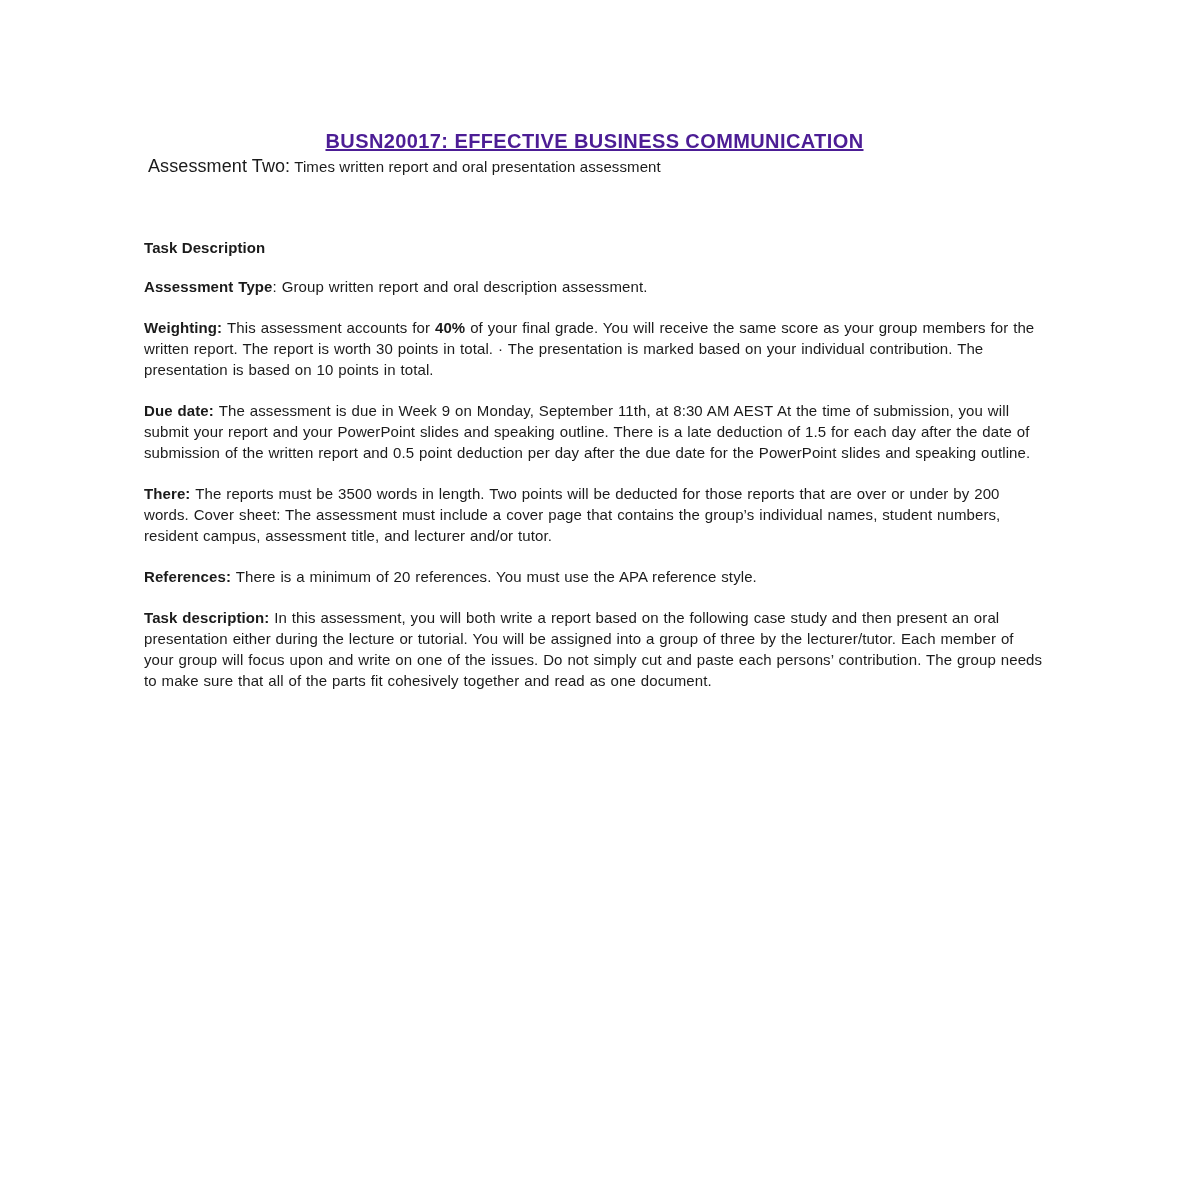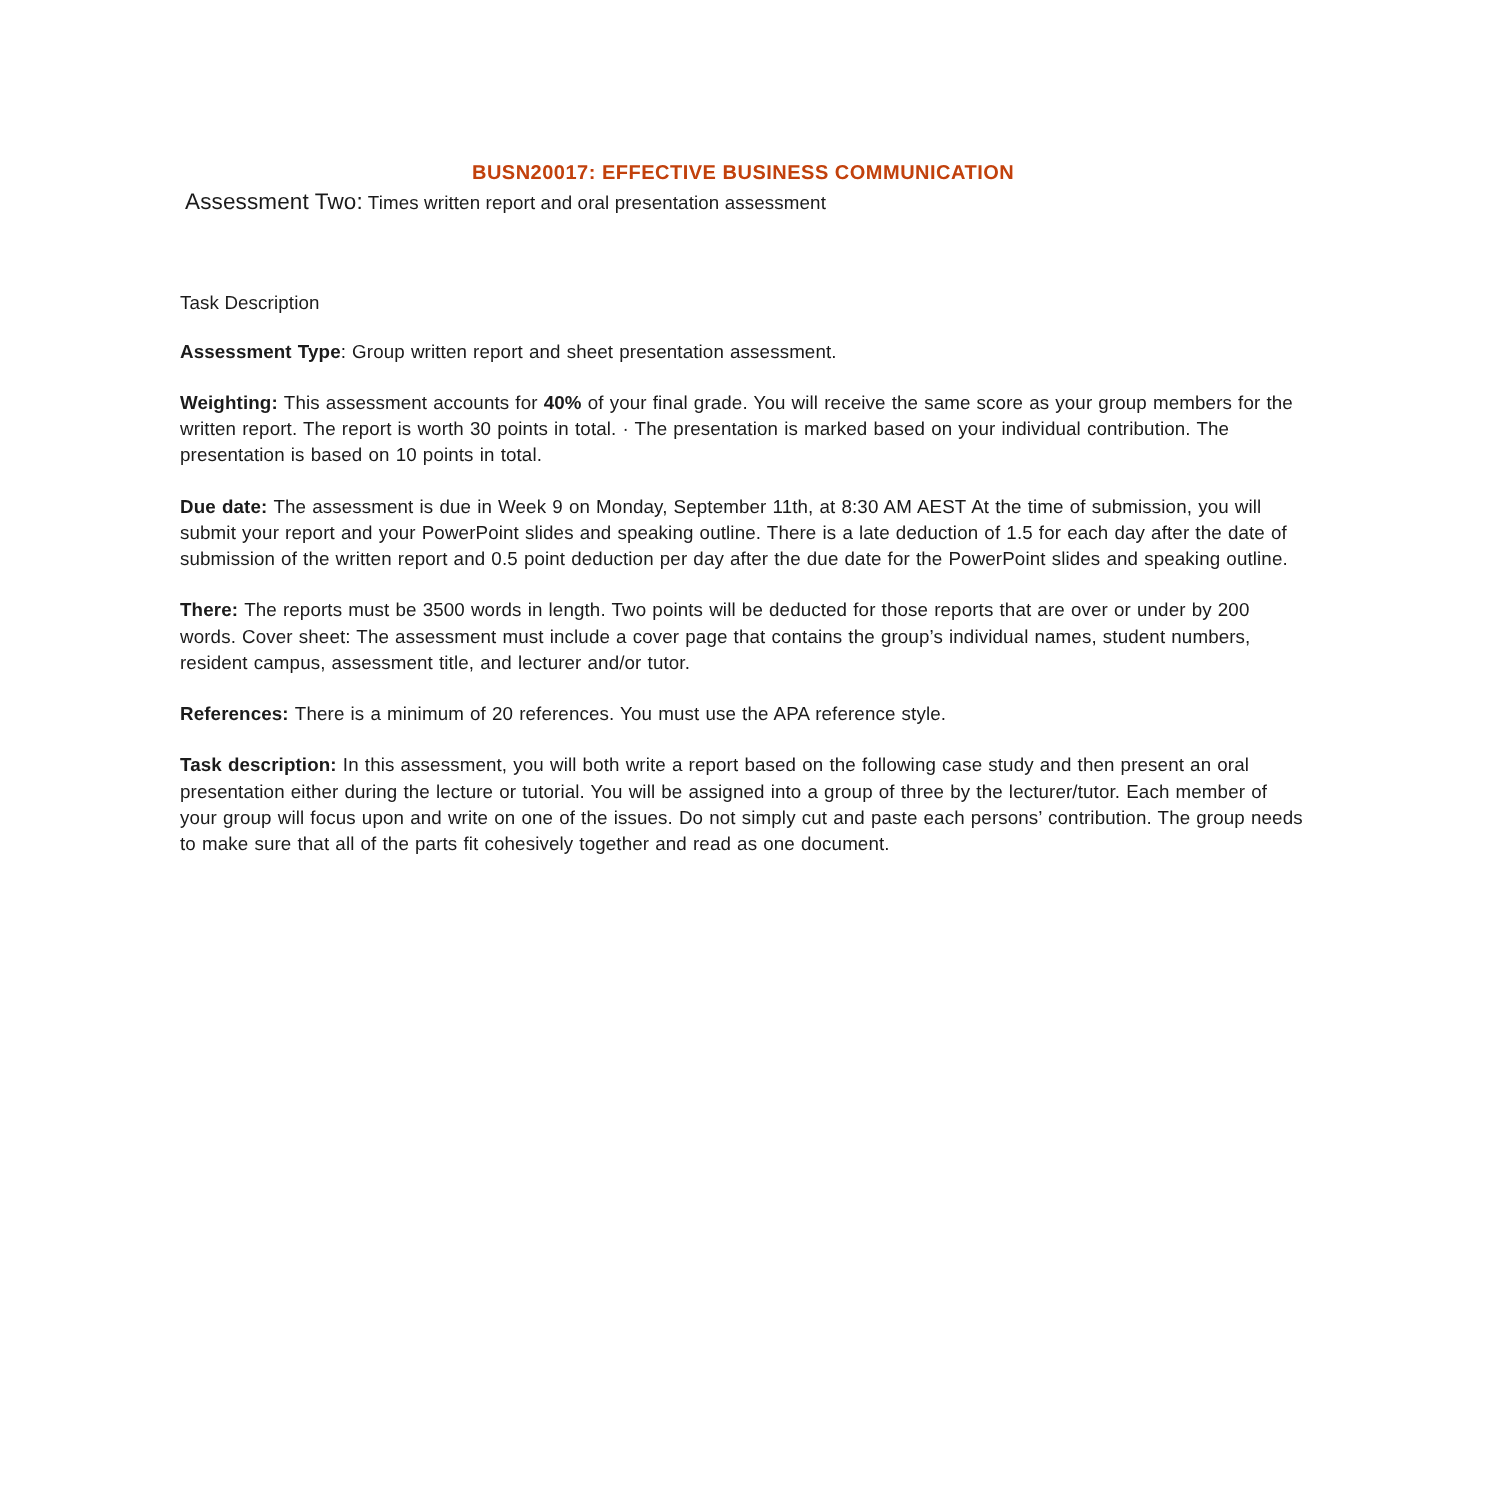--- a/index.html
+++ b/index.html
@@ -16,39 +16,40 @@
     color: #1b1b1b;
     -webkit-font-smoothing: antialiased;
   }
   .page {
     position: absolute;
     left: 144px;
     top: 130px;
     width: 901px;
   }
   .title {
-    font-size: 16px;
+    font-size: 20px;
     font-weight: 600;
     letter-spacing: 0.4px;
     text-align: center;
     margin: 0 0 3px 0;
-    color: #c2410c;
+    color: #4c1d95;
+    text-decoration: underline;
   }
   .subtitle {
     margin: 0;
     font-size: 15px;
     letter-spacing: 0.1px;
     padding-left: 4px;
   }
   .subtitle-label {
     font-size: 18px;
   }
   .section-heading {
     font-size: 15px;
-    font-weight: 400;
+    font-weight: 700;
     margin: 62px 0 0 0;
     letter-spacing: 0.1px;
   }
   #paragraphs .para {
     font-size: 15px;
     line-height: 21px;
     letter-spacing: 0.1px;
     word-spacing: 0.6px;
     margin: 20px 0 0 0;
     text-align: left;
@@ -59,20 +60,20 @@
 <body>
 
 <div class="page">
   <h1 class="title">BUSN20017: EFFECTIVE BUSINESS COMMUNICATION</h1>
 
   <p class="subtitle"><span class="subtitle-label">Assessment Two:</span><span> Times written report and oral presentation assessment</span></p>
 
   <h2 class="section-heading">Task Description</h2>
 
   <div id="paragraphs">
-      <p class="para"><span class="bold">Assessment Type</span><span>: Group written report and sheet presentation assessment.</span></p>
+      <p class="para"><span class="bold">Assessment Type</span><span>: Group written report and oral description assessment.</span></p>
       <p class="para"><span class="bold">Weighting: </span><span>This assessment accounts for </span><span class="bold">40%</span><span> of your final grade. You will receive the same score as your group members for the written report. The report is worth 30 points in total. · The presentation is marked based on your individual contribution. The presentation is based on 10 points in total.</span></p>
       <p class="para"><span class="bold">Due date: </span><span>The assessment is due in Week 9 on Monday, September 11th, at 8:30 AM AEST At the time of submission, you will submit your report and your PowerPoint slides and speaking outline. There is a late deduction of 1.5 for each day after the date of submission of the written report and 0.5 point deduction per day after the due date for the PowerPoint slides and speaking outline.</span></p>
       <p class="para"><span class="bold">There: </span><span>The reports must be 3500 words in length. Two points will be deducted for those reports that are over or under by 200 words. Cover sheet: The assessment must include a cover page that contains the group’s individual names, student numbers, resident campus, assessment title, and lecturer and/or tutor.</span></p>
       <p class="para"><span class="bold">References: </span><span>There is a minimum of 20 references. You must use the APA reference style.</span></p>
       <p class="para"><span class="bold">Task description: </span><span>In this assessment, you will both write a report based on the following case study and then present an oral presentation either during the lecture or tutorial. You will be assigned into a group of three by the lecturer/tutor. Each member of your group will focus upon and write on one of the issues. Do not simply cut and paste each persons’ contribution. The group needs to make sure that all of the parts fit cohesively together and read as one document.</span></p>
     </div>
 </div>
 
 </body></html>

